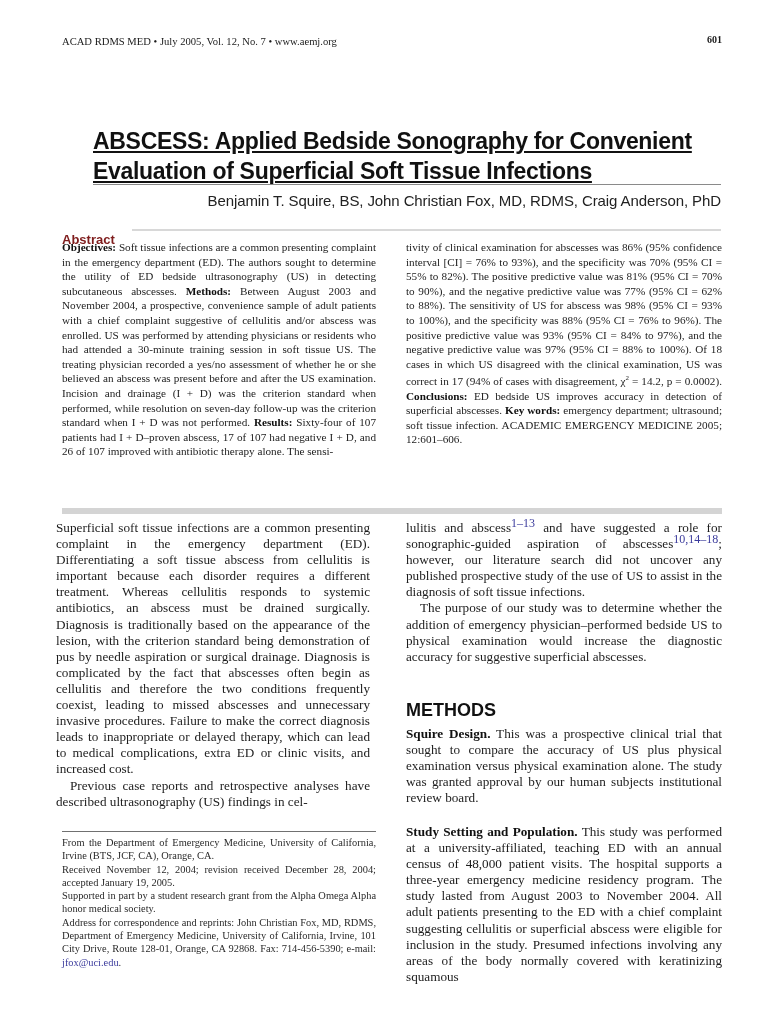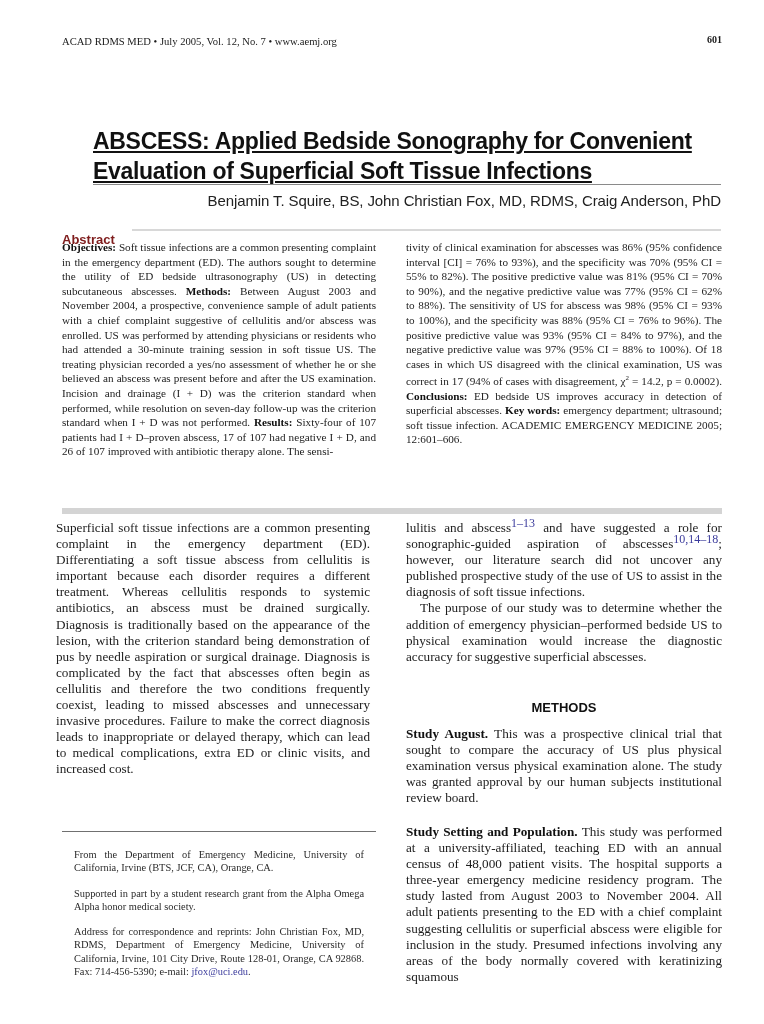--- a/index.html
+++ b/index.html
@@ -24,27 +24,27 @@
   .abs-right { left: 406px; top: 240px; width: 316px; }
 
   .abs-bar { position: absolute; left: 62px; top: 508px; width: 660px; height: 6px; background: #d4d4d4; }
 
   .body { font-size: 13.2px; line-height: 16.1px; color: #1c1c1c; }
   .body-left { left: 56px; top: 520px; width: 314px; }
   .body-right { left: 406px; top: 520px; width: 316px; }
   .indent { text-indent: 14px; display: block; }
   .ref { color: #3b3b9c; font-size: 12px; vertical-align: 5px; line-height: 0; }
 
-  .section-head { position: absolute; left: 406px; top: 700px; width: 316px; text-align: center; font-size: 13px; font-weight: bold; color: #111; }
+  .section-head { position: absolute; left: 406px; top: 700px; width: 316px; font-size: 18px; font-weight: bold; color: #111; }
   .methods-design { top: 726px; }
   .methods-setting { top: 824px; }
 
   .fn-rule { position: absolute; left: 62px; top: 831px; width: 314px; height: 1px; background: #707070; }
   .footnotes { position: absolute; left: 62px; top: 836px; width: 314px; font-size: 10.4px; line-height: 13.3px; color: #2a2a2a; text-align: justify; }
-  .footnotes p { margin: 12px; }
+  .footnotes p { margin: 0; }
   .email { color: #3b3b9c; }
   .chi sup { font-size: 7px; }
   b { color: #111; }
 </style>
 </head>
 <body>
 
 <div class="running-head serif">
   <span class="left">
     <span>ACAD RDMS MED</span>
@@ -71,35 +71,37 @@
 </div>
 
 <div class="col abs abs-right serif">
   <span>tivity of clinical examination for abscesses was 86% (95% confidence interval [CI] = 76% to 93%), and the specificity was 70% (95% CI = 55% to 82%). The positive predictive value was 81% (95% CI = 70% to 90%), and the negative predictive value was 77% (95% CI = 62% to 88%). The sensitivity of US for abscess was 98% (95% CI = 93% to 100%), and the specificity was 88% (95% CI = 76% to 96%). The positive predictive value was 93% (95% CI = 84% to 97%), and the negative predictive value was 97% (95% CI = 88% to 100%). Of 18 cases in which US disagreed with the clinical examination, US was correct in 17 (94% of cases with disagreement, </span><span class="chi"><span>χ</span><sup>2</sup></span><span> = 14.2, p = 0.0002). </span><b>Conclusions:</b><span> ED bedside US improves accuracy in detection of superficial abscesses. </span><b>Key words:</b><span> emergency department; ultrasound; soft tissue infection. ACADEMIC EMERGENCY MEDICINE 2005; 12:601–606.</span>
 </div>
 
 <div class="abs-bar"></div>
 
 <div class="col body body-left serif">
   <span style="display:block">Superficial soft tissue infections are a common presenting complaint in the emergency department (ED). Differentiating a soft tissue abscess from cellulitis is important because each disorder requires a different treatment. Whereas cellulitis responds to systemic antibiotics, an abscess must be drained surgically. Diagnosis is traditionally based on the appearance of the lesion, with the criterion standard being demonstration of pus by needle aspiration or surgical drainage. Diagnosis is complicated by the fact that abscesses often begin as cellulitis and therefore the two conditions frequently coexist, leading to missed abscesses and unnecessary invasive procedures. Failure to make the correct diagnosis leads to inappropriate or delayed therapy, which can lead to medical complications, extra ED or clinic visits, and increased cost.</span>
+  <span class="indent">Previous case reports and retrospective analyses have described ultrasonography (US) findings in cel-</span>
 </div>
 
 <div class="fn-rule"></div>
 <div class="footnotes serif">
   <p>From the Department of Emergency Medicine, University of California, Irvine (BTS, JCF, CA), Orange, CA.</p>
+  <p>Received November 12, 2004; revision received December 28, 2004; accepted January 19, 2005.</p>
   <p>Supported in part by a student research grant from the Alpha Omega Alpha honor medical society.</p>
   <p><span>Address for correspondence and reprints: John Christian Fox, MD, RDMS, Department of Emergency Medicine, University of California, Irvine, 101 City Drive, Route 128-01, Orange, CA 92868. Fax: 714-456-5390; e-mail: </span><span class="email">jfox@uci.edu</span><span>.</span></p>
 </div>
 
 <div class="col body body-right serif">
   <span><span id="p2a-tail">lulitis and abscess</span><sup class="ref">1–13</sup><span> and have suggested a role for sonographic-guided aspiration of abscesses</span><sup class="ref">10,14–18</sup><span>; however, our literature search did not uncover any published prospective study of the use of US to assist in the diagnosis of soft tissue infections.</span></span>
   <span class="indent">The purpose of our study was to determine whether the addition of emergency physician–performed bedside US to physical examination would increase the diagnostic accuracy for suggestive superficial abscesses.</span>
 </div>
 
 <div class="section-head sans">METHODS</div>
 
 <div class="col body body-right methods-design serif">
-  <b>Study August.</b><span> This was a prospective clinical trial that sought to compare the accuracy of US plus physical examination versus physical examination alone. The study was granted approval by our human subjects institutional review board.</span>
+  <b>Squire Design.</b><span> This was a prospective clinical trial that sought to compare the accuracy of US plus physical examination versus physical examination alone. The study was granted approval by our human subjects institutional review board.</span>
 </div>
 
 <div class="col body body-right methods-setting serif">
   <b>Study Setting and Population.</b><span> This study was performed at a university-affiliated, teaching ED with an annual census of 48,000 patient visits. The hospital supports a three-year emergency medicine residency program. The study lasted from August 2003 to November 2004. All adult patients presenting to the ED with a chief complaint suggesting cellulitis or superficial abscess were eligible for inclusion in the study. Presumed infections involving any areas of the body normally covered with keratinizing squamous</span>
 </div>
 
 </body></html>

